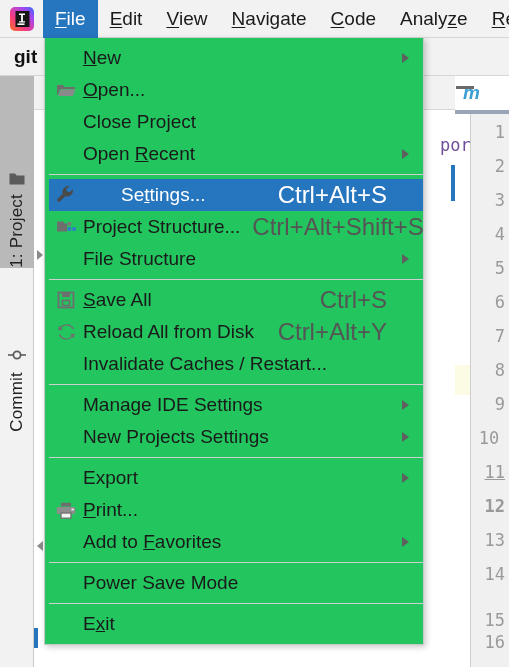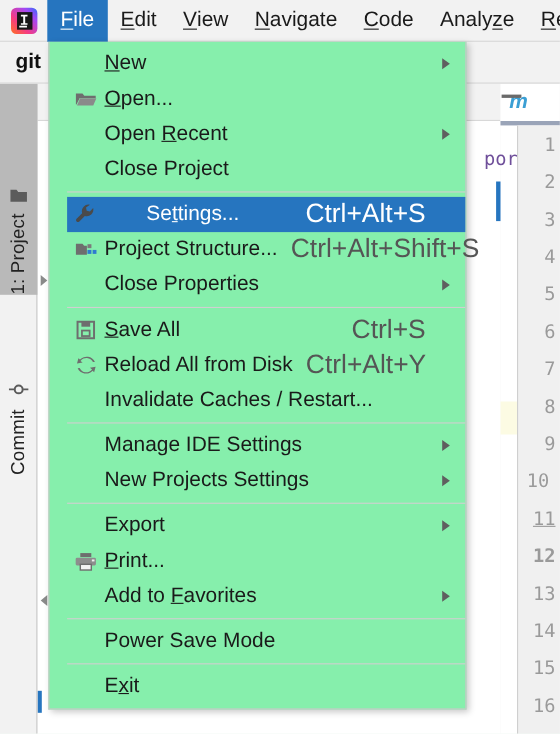--- a/index.html
+++ b/index.html
@@ -130,25 +130,25 @@
     background: #2675bf;
   }
   .blue-edge2 {
     position: absolute; left: 34px; top: 628px; width: 4px; height: 20px;
     background: #2675bf;
   }
 
   
   .dropdown {
     position: absolute; left: 44px; top: 38px; width: 380px;
-    background: #86efac;
+    background: #22c55e;
     border: 1px solid #c8c8c8;
     border-top: none;
     box-shadow: 2px 2px 6px rgba(0,0,0,.22);
-    padding: 4px 0 4px 16px;
+    padding: 4px 0 4px 4px;
     z-index: 50;
   }
   .mrow {
     position: relative; height: 32px; display: flex; align-items: center;
     padding: 0 10px 0 0;
   }
   .mrow.highlight { background: #2675bf; }
   .mrow .ico {
     width: 34px; height: 32px; flex: none;
     display: flex; align-items: center; justify-content: center;
@@ -210,21 +210,21 @@
       <span class="lineno" style="top: 144px;">5</span>
       <span class="lineno" style="top: 178px;">6</span>
       <span class="lineno" style="top: 212px;">7</span>
       <span class="lineno" style="top: 246px;">8</span>
       <span class="lineno" style="top: 280px;">9</span>
       <span class="lineno" style="top: 314px; text-align: center;">10</span>
       <span class="lineno" style="top: 348px; text-decoration: underline;">11</span>
       <span class="lineno" style="top: 382px; font-weight: bold;">12</span>
       <span class="lineno" style="top: 416px;">13</span>
       <span class="lineno" style="top: 450px;">14</span>
-      <span class="lineno" style="top: 484px;">15</span>
+      <span class="lineno" style="top: 496px;">15</span>
       <span class="lineno" style="top: 518px;">16</span>
     </div>
 
   <div class="leftstrip">
     <div class="strip-btn selected" id="strip-project">
       <span class="vtext">1: Project</span>
       <span class="strip-ico">
         <svg width="16" height="14" viewBox="0 0 16 14">
           <path d="M0.5 2.5h5.5l1.6 2H15.5v9H0.5z" fill="#5b5b5b"></path>
         </svg>
@@ -290,29 +290,29 @@
           <svg width="20" height="16" viewBox="0 0 20 16">
             <path d="M1 3h6l1.6 2H19v2H4.5L1.5 13H1z" fill="#6e6e6e"></path>
             <path d="M4.8 7.4H19.6L16.8 14H2z" fill="#8a8a8a"></path>
           </svg>
         </span>
         <span class="label"><u>O</u>pen...</span>
         <span class="arrow"></span>
       </div>
       <div class="mrow">
         <span class="ico"></span>
+        <span class="label">Close Project</span>
+        <span class="arrow"></span>
+      </div>
+      <div class="mrow">
+        <span class="ico"></span>
         <span class="label">Open <u>R</u>ecent</span>
         <span class="arrow">
           <i></i>
         </span>
-      </div>
-      <div class="mrow">
-        <span class="ico"></span>
-        <span class="label">Close Project</span>
-        <span class="arrow"></span>
       </div>
       <div class="msep"></div>
       <div class="mrow highlight">
         <span class="ico">
           <svg width="21" height="20" viewBox="0 0 21 20">
             <path d="M13.8 1.2a6 6 0 0 0-7.1 7.6L1.4 14a1.8 1.8 0 0 0 2.5 2.5l5.2-5.2a6 6 0 0 0 7.6-7.1l-3 3-2.9-.6-.6-2.9z" fill="#4a4a4a"></path>
           </svg>
         </span>
         <span class="label">Se<u>t</u>tings...</span>
         <span class="accel">Ctrl+Alt+S</span>
@@ -326,21 +326,21 @@
             <rect x="11.5" y="8.2" width="3.6" height="3.6" fill="#2f7bd0"></rect>
             <rect x="16.2" y="8.2" width="3.6" height="3.6" fill="#2f7bd0"></rect>
           </svg>
         </span>
         <span class="label">Project Structure...</span>
         <span class="accel">Ctrl+Alt+Shift+S</span>
         <span class="arrow"></span>
       </div>
       <div class="mrow">
         <span class="ico"></span>
-        <span class="label">Close Properties</span>
+        <span class="label">File Structure</span>
         <span class="arrow">
           <i></i>
         </span>
       </div>
       <div class="msep"></div>
       <div class="mrow">
         <span class="ico">
           <svg width="18" height="18" viewBox="0 0 18 18">
             <rect x="1.5" y="1.5" width="15" height="15" fill="none" stroke="#6e6e6e" stroke-width="1.8"></rect>
             <rect x="5" y="1.5" width="8" height="4.5" fill="#6e6e6e"></rect>

